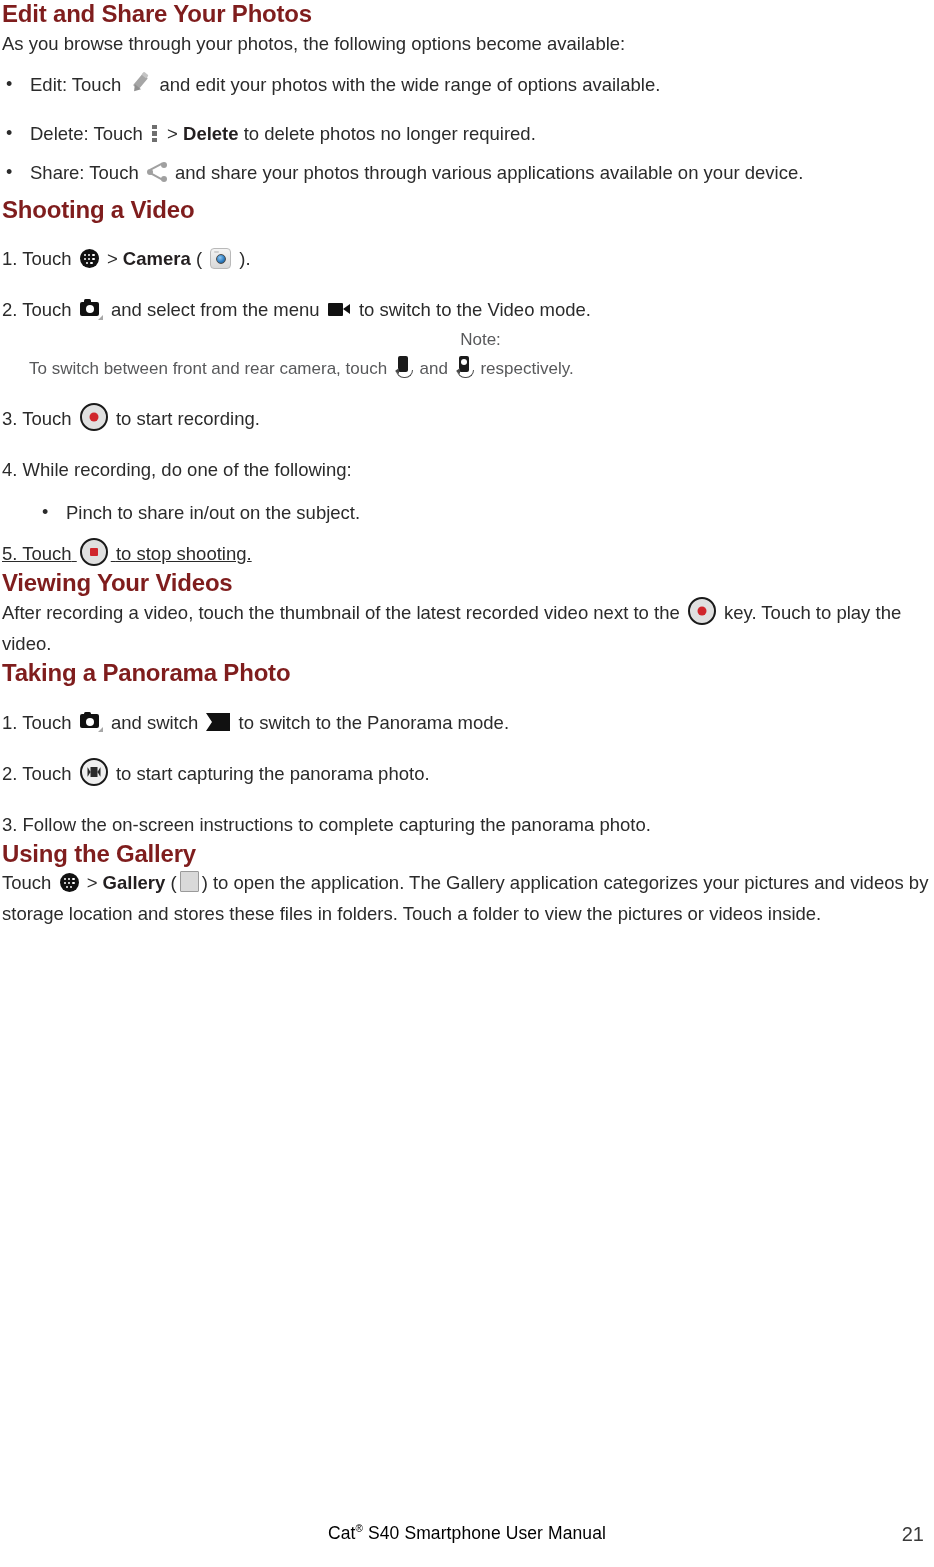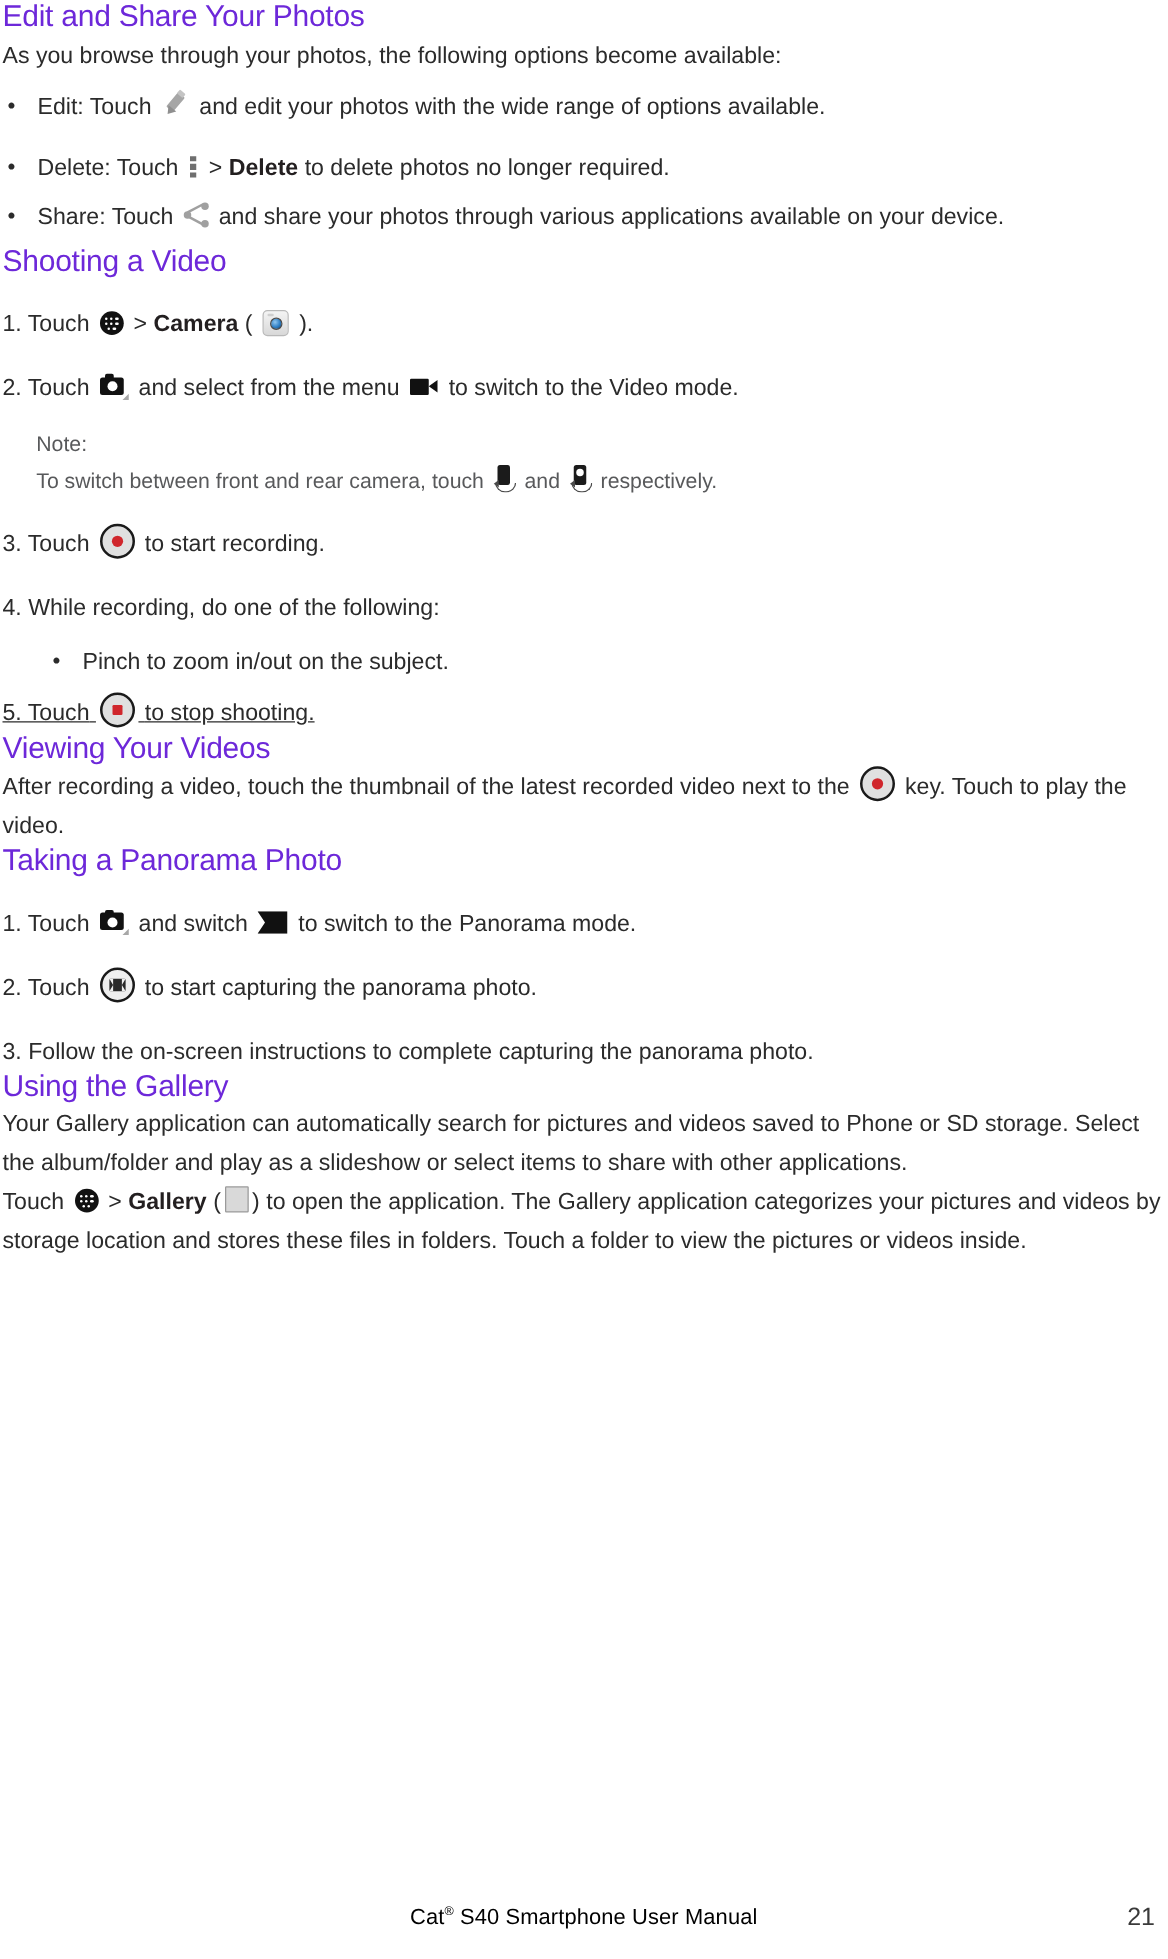--- a/index.html
+++ b/index.html
@@ -20,23 +20,23 @@
     left: 0; top: 0;
     width: 934px;
     height: 1567px;
     box-sizing: border-box;
     padding: 0 2px;
   }
 
   
   h2.section {
     font-size: 24px;
-    font-weight: normal;
+    font-weight: bold;
     letter-spacing: -0.2px;
-    color: #6d28d9;
+    color: #7f1d1d;
     margin: 0;
     padding: 0;
     line-height: 1.15;
   }
   .h-gap-top { margin-top: 34px; }
   .h-gap-top-lg { margin-top: 40px; }
 
   p.body {
     font-size: 18.5px;
     line-height: 31px;
@@ -429,21 +429,21 @@
     <span class="ico ico-camera-black">
       <span class="hump"></span><span class="body"></span><span class="lens"></span><span class="corner"></span>
     </span>
     <span>and select from the menu</span>
     <span class="ico ico-video">
       <span class="rect"></span><span class="tri"></span>
     </span>
     <span>to switch to the Video mode.</span>
   </div>
 
-  <div class="note-line" style="margin-top:16px;">Note:</div>
+  <div class="note-line" style="margin-top:0;text-align:center;">Note:</div>
 
   <div class="note-line">
     <span>To switch between front and rear camera, touch</span>
     <span class="ico ico-phone">
       <span class="shell"></span><span class="arc"></span><span class="arrow"></span>
     </span>
     <span>and</span>
     <span class="ico ico-phone">
       <span class="shell"></span><span class="face"></span><span class="arc"></span><span class="arrow"></span>
     </span>
@@ -452,21 +452,21 @@
 
   <div class="step">
     <span>3. Touch</span>
     <span class="ico ico-key rec"><span class="inner"></span></span>
     <span>to start recording.</span>
   </div>
 
   <div class="step">4. While recording, do one of the following:</div>
 
   <ul class="bullets indented" style="margin-top:12px;">
-    <li>Pinch to zoom in/out on the subject.</li>
+    <li>Pinch to share in/out on the subject.</li>
   </ul>
 
   <div class="step" style="margin-top:10px;text-decoration:underline;">
     <span>5. Touch</span>
     <span class="ico ico-key stop"><span class="inner"></span></span>
     <span>to stop shooting.</span>
   </div>
 
   <h2 class="section h-gap-top-lg">Viewing Your Videos</h2>
 
@@ -496,21 +496,20 @@
   <div class="step">
     <span>2. Touch</span>
     <span class="ico ico-key pano"><span class="inner"></span></span>
     <span>to start capturing the panorama photo.</span>
   </div>
 
   <div class="step">3. Follow the on-screen instructions to complete capturing the panorama photo.</div>
 
   <h2 class="section h-gap-top-lg">Using the Gallery</h2>
 
-  <p class="body p-gap">Your Gallery application can automatically search for pictures and videos saved to Phone or SD storage. Select the album/folder and play as a slideshow or select items to share with other applications.</p>
 
 
   <p class="body p-gap">
     <span>Touch</span>
     <span class="ico ico-apps">
       <i style="left:4px;top:5px"></i><i style="left:8.3px;top:5px"></i><i style="left:12.6px;top:5px"></i>
       <i style="left:4px;top:9px"></i><i style="left:8.3px;top:9px"></i><i style="left:12.6px;top:9px"></i>
       <i style="left:6.2px;top:12.8px"></i><i style="left:10.5px;top:12.8px"></i>
     </span>
     <span>&gt;</span>

